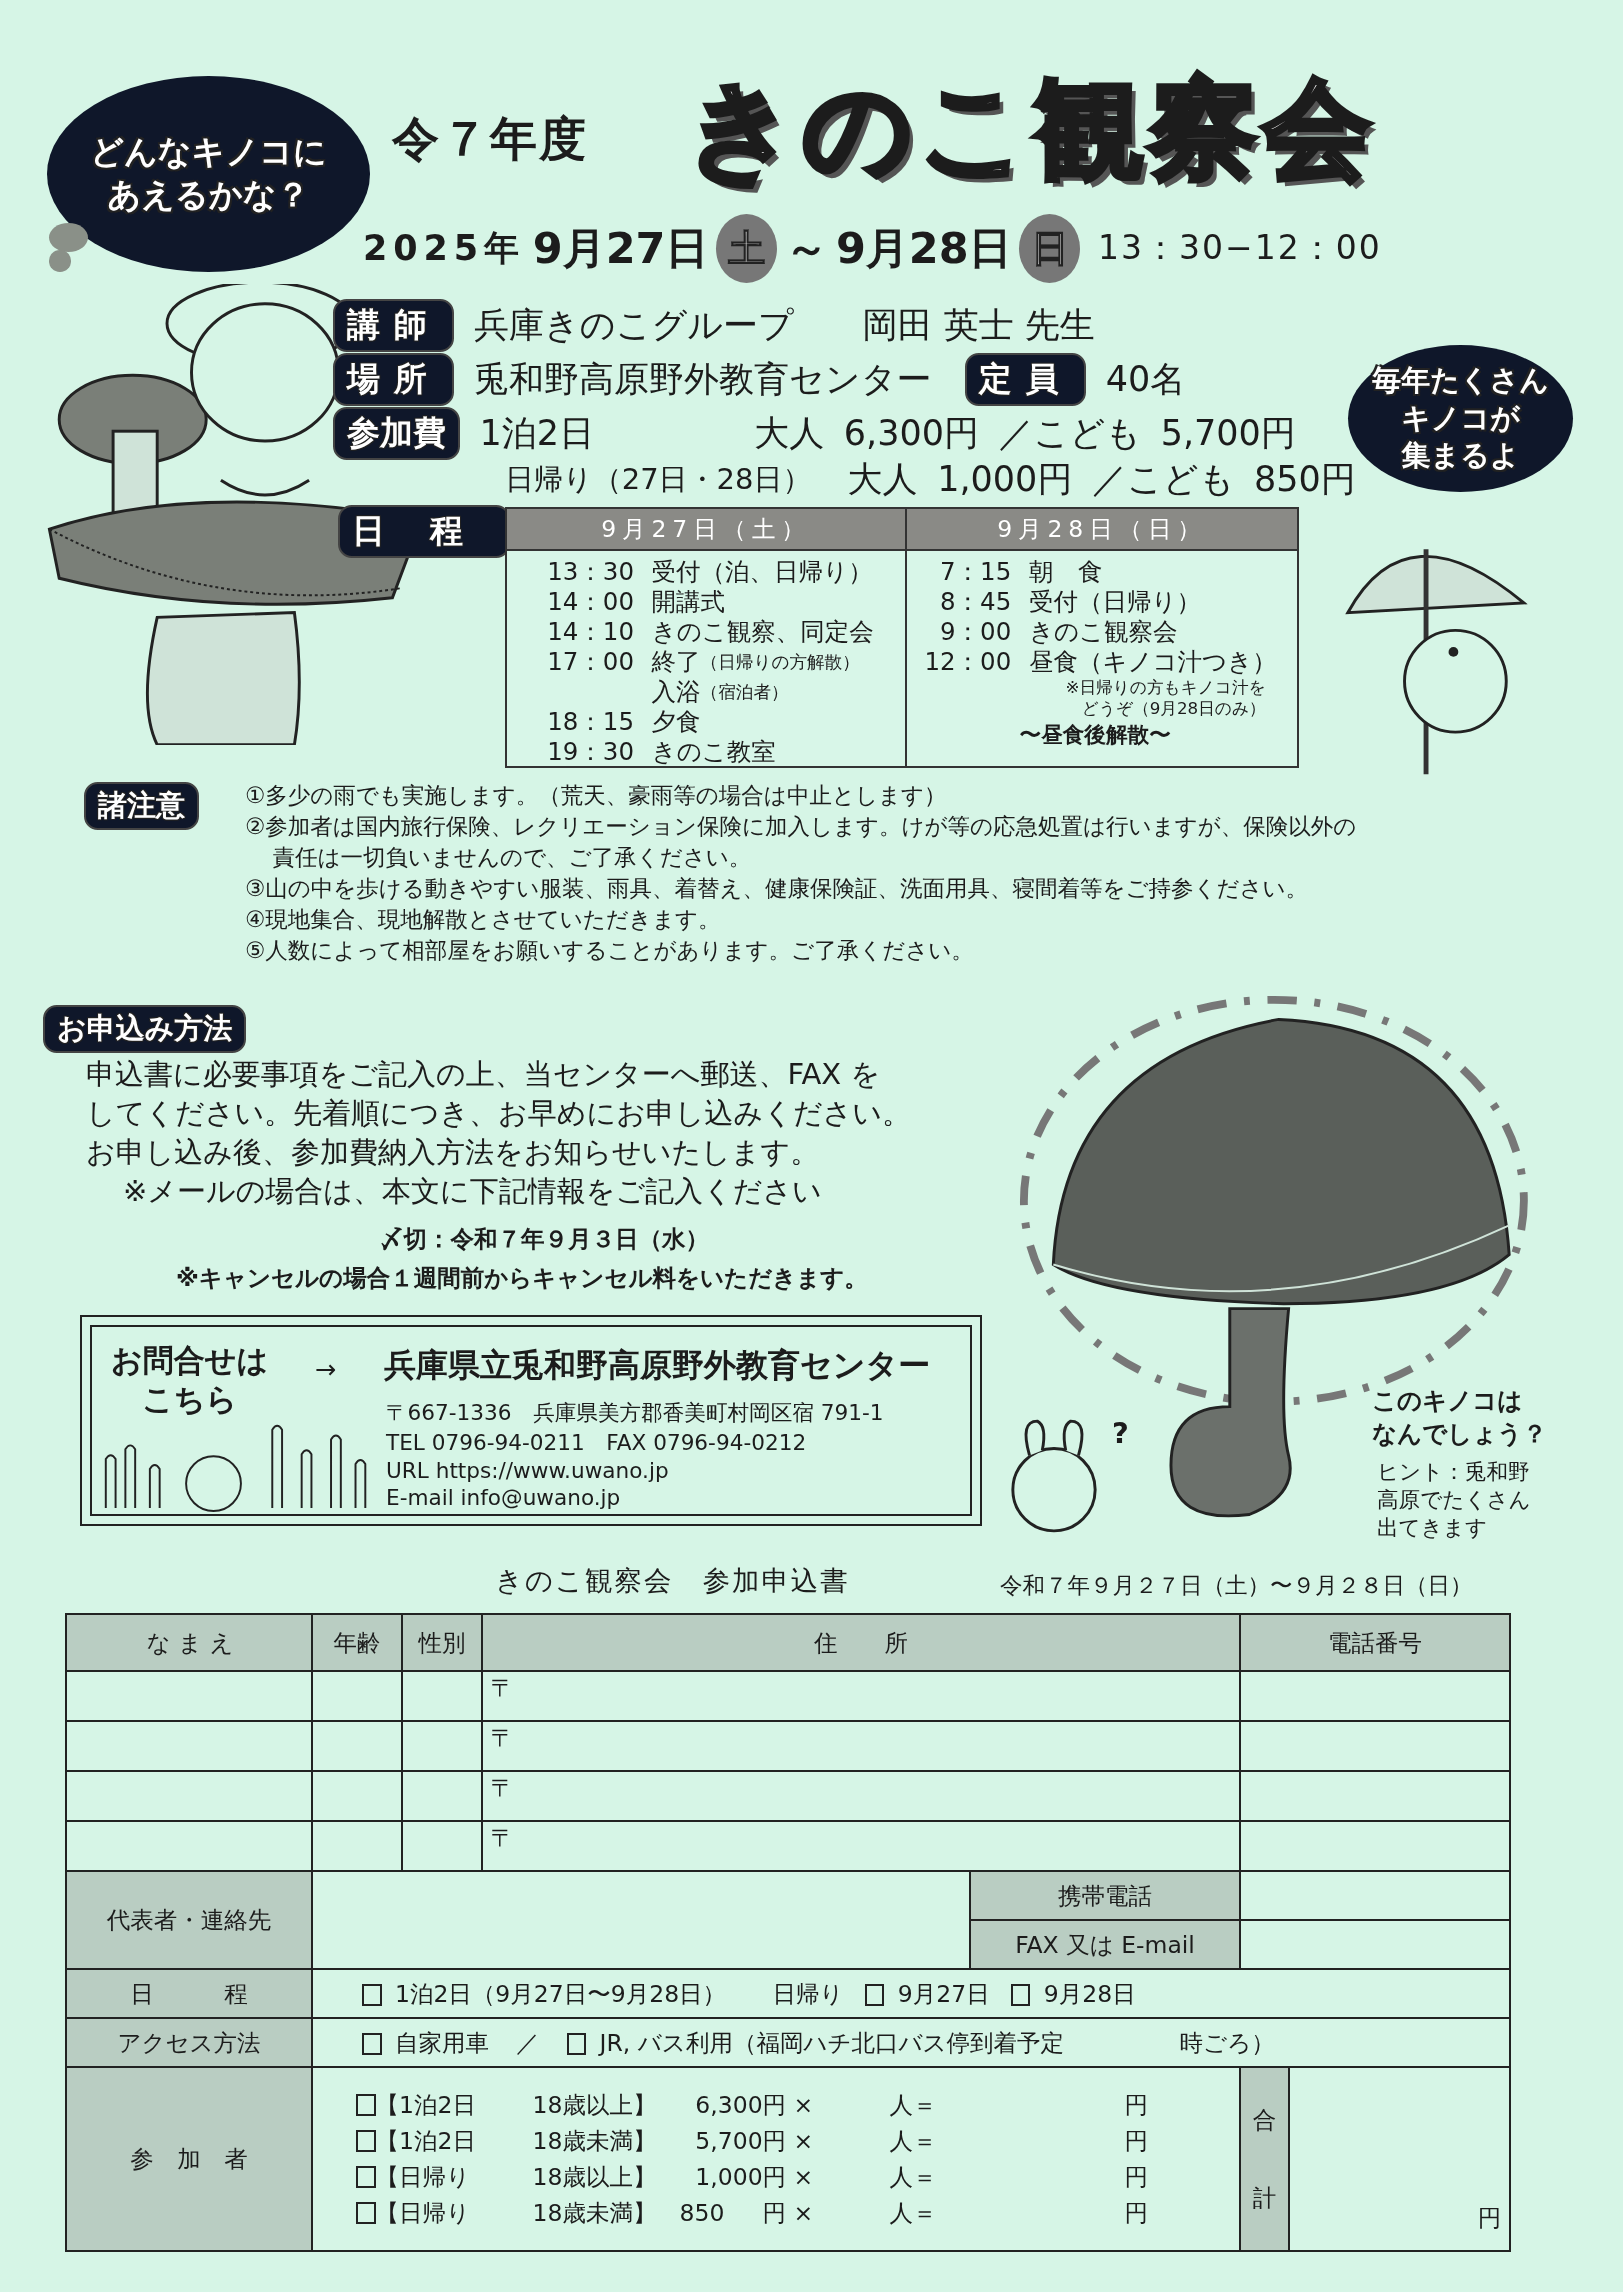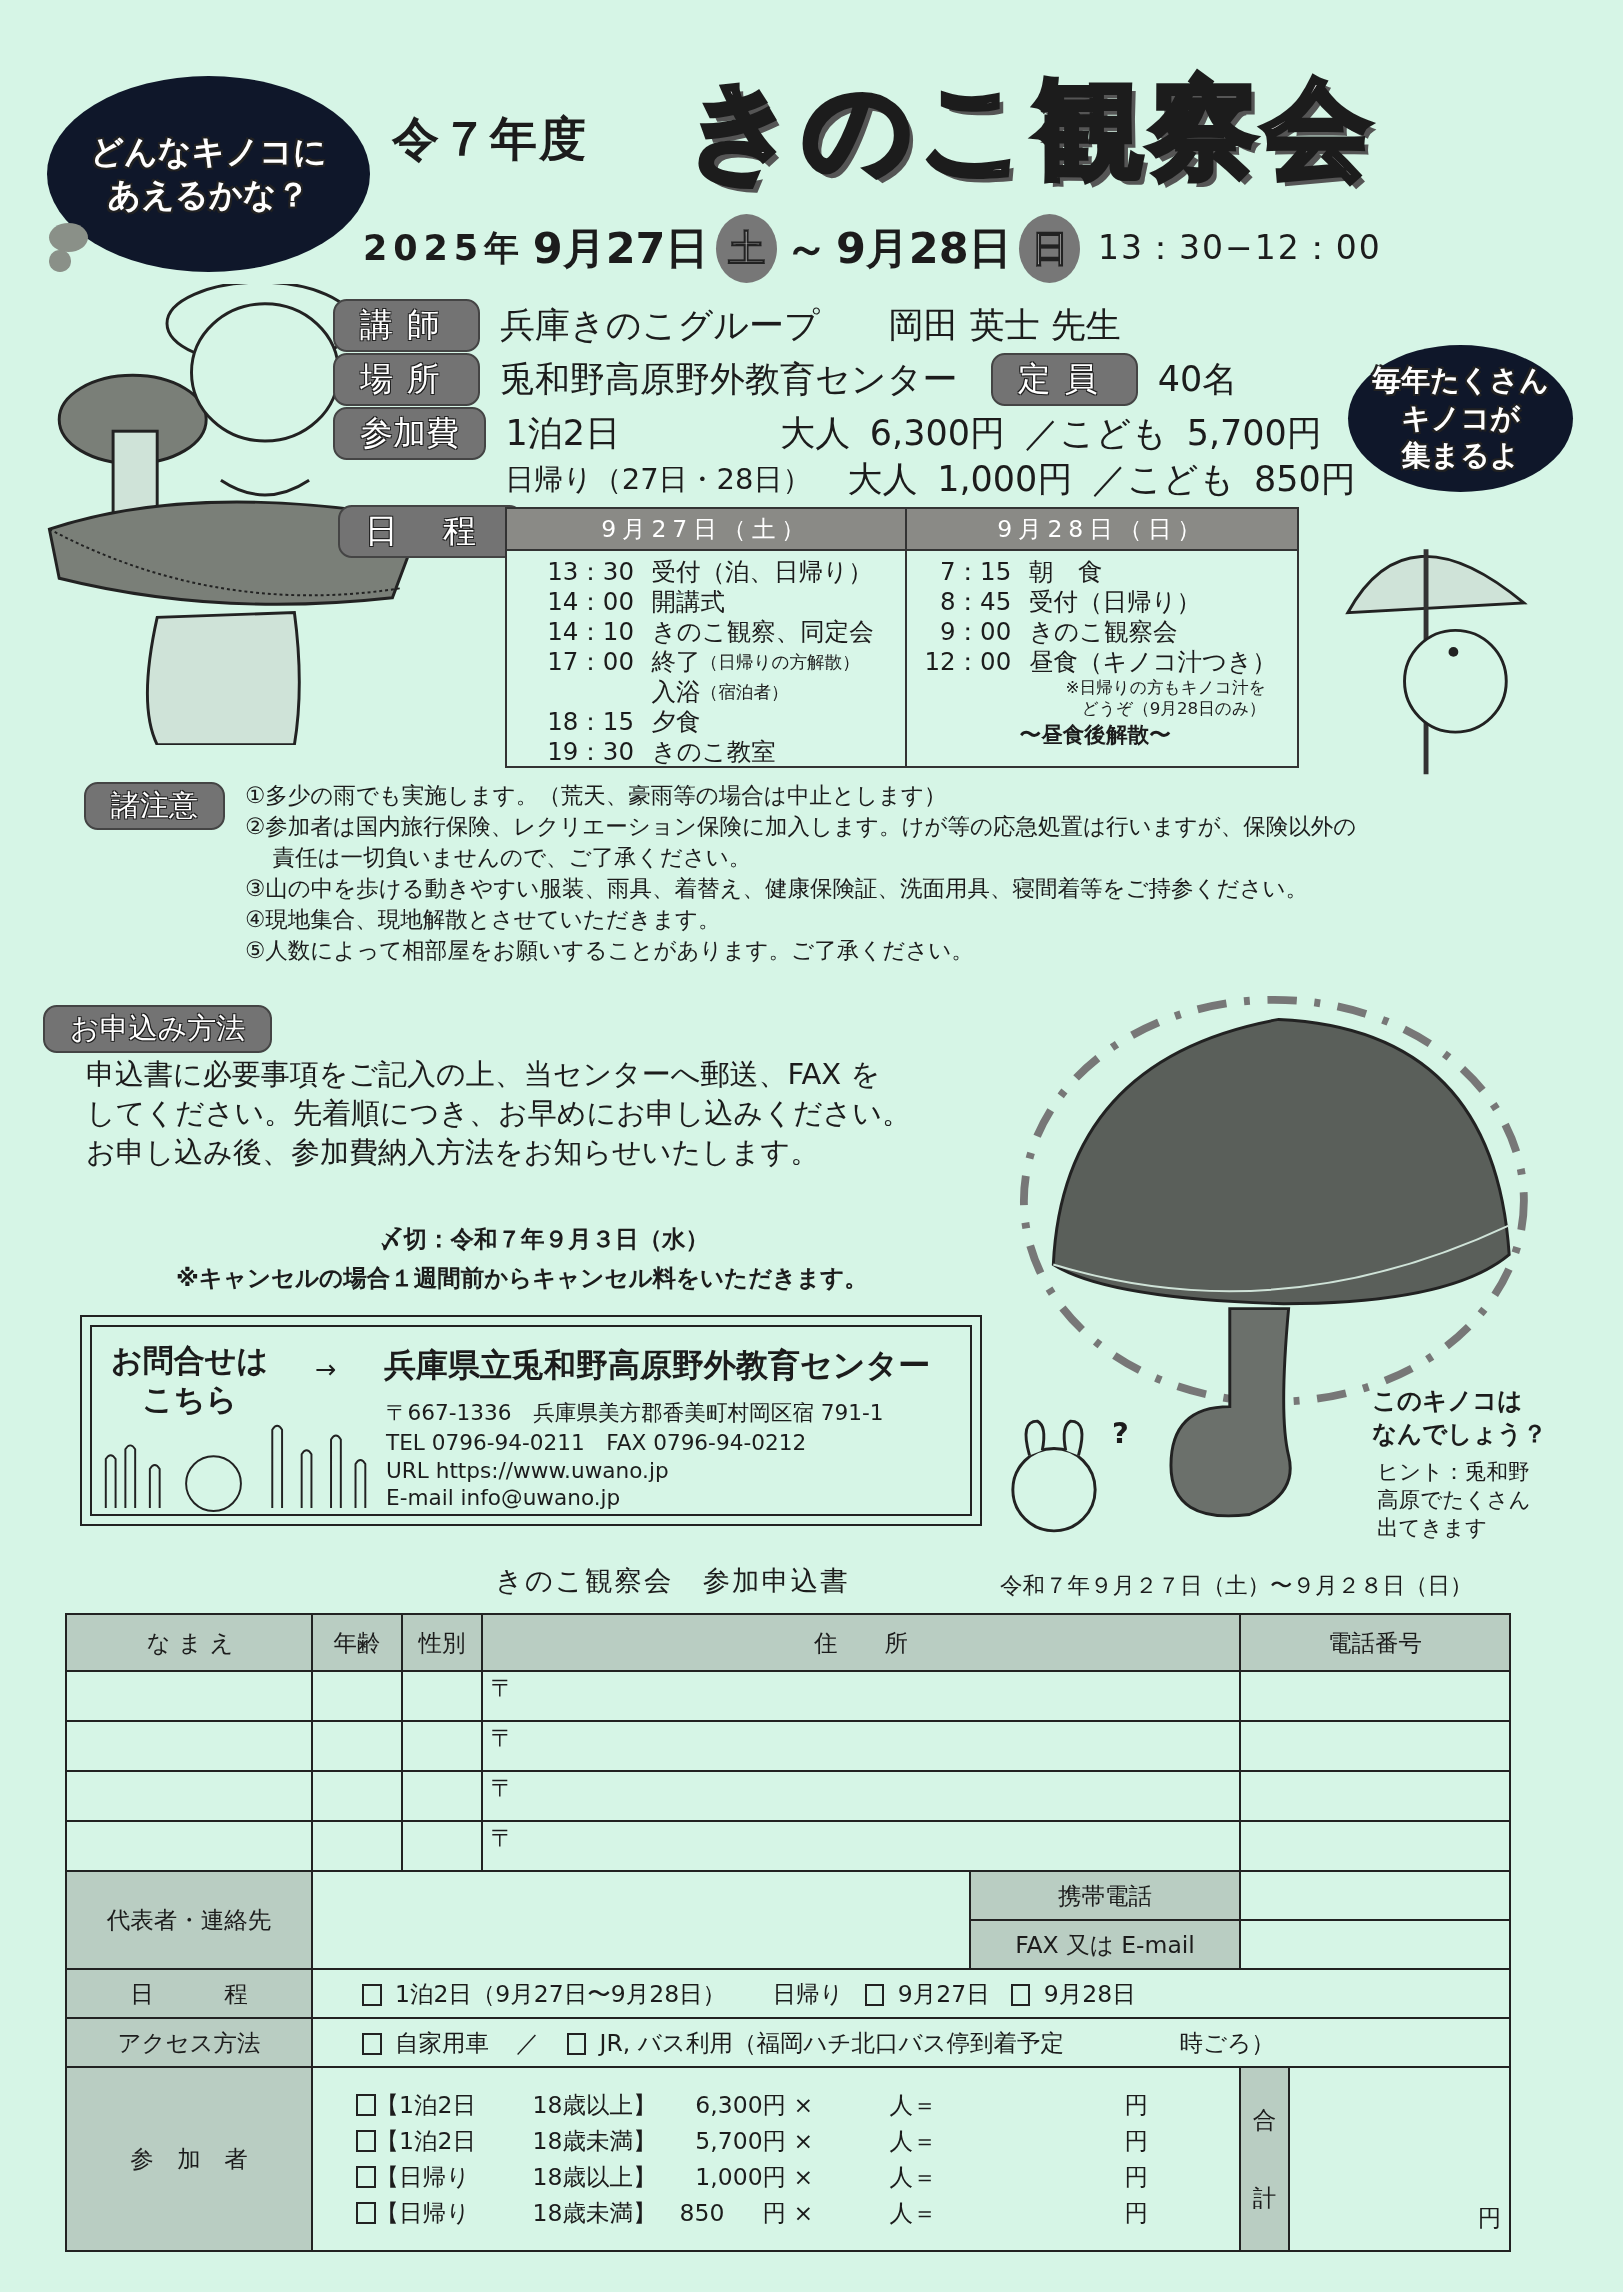--- a/index.html
+++ b/index.html
@@ -38,22 +38,22 @@
   .date-line .small-year { font-size: 35px; letter-spacing: 5.9px; }
   .day-badge {
     display: inline-flex; width: 61px; height: 69px; border-radius: 50%;
     background: #777; color: #fff; align-items: center; justify-content: center;
     font-size: 37px; -webkit-text-stroke: 1px #222;
   }
   .date-time { font-size: 33px; font-weight: normal; margin-left: 9.8px; letter-spacing: 2px; }
 
   
   .pill {
-    background: #737373; color: #fff; border-radius: 13.7px; font-weight: normal;
-    font-size: 33px; padding: 2px 25px; letter-spacing: 13.7px;
+    background: #0f172a; color: #fff; border-radius: 13.7px; font-weight: bold;
+    font-size: 33px; padding: 2px 12px; letter-spacing: 13.7px;
     border: 2px solid #444;
     text-shadow: -1px -1px 0 #222, 1px -1px 0 #222, -1px 1px 0 #222, 1px 1px 0 #222;
   }
   .info-row { display: flex; align-items: center; gap: 19.6px; font-size: 35px; }
 
   
   .sched-box {
     border: 2.9px solid #333; background: #d8f6e8;
   }
   .sched-head {
@@ -242,20 +242,21 @@
   <div>③山の中を歩ける動きやすい服装、雨具、着替え、健康保険証、洗面用具、寝間着等をご持参ください。</div>
   <div>④現地集合、現地解散とさせていただきます。</div>
   <div>⑤人数によって相部屋をお願いすることがあります。ご了承ください。</div>
 </div>
 
 <div class="abs pill" style="left:43px;top:1005px;letter-spacing:0;font-size:29px;">お申込み方法</div>
 <div class="abs apply-body">
   <div>申込書に必要事項をご記入の上、当センターへ郵送、FAX を</div>
   <div>してください。先着順につき、お早めにお申し込みください。</div>
   <div>お申し込み後、参加費納入方法をお知らせいたします。</div>
+  <div style="padding-left:37px;">※メールの場合は、本文に下記情報をご記入ください</div>
 </div>
 <div class="abs" style="left:380px;top:1223px;font-size:23.5px;font-weight:bold;">〆切：令和７年９月３日（水）</div>
 <div class="abs" style="left:176px;top:1262px;font-size:23.5px;font-weight:bold;">※キャンセルの場合１週間前からキャンセル料をいただきます。</div>
 
 <svg class="abs" style="left:1019px;top:990px;" width="549" height="549" viewBox="0 0 560 560">
   <ellipse cx="260" cy="215" rx="255" ry="205" fill="none" stroke="#777" stroke-width="8" stroke-dasharray="30 18 6 18"></ellipse>
   <path d="M35 280 q10 -210 230 -250 q220 10 235 240 q-60 50 -230 50 q-180 -5 -235 -40 z" fill="#5a5f5a" stroke="#222" stroke-width="3"></path>
   <path d="M35 280 q230 70 465 -40" fill="none" stroke="#cfe3d8" stroke-width="2"></path>
   <path d="M215 325 l60 0 q-10 110 0 150 q10 40 -40 60 q-80 10 -80 -50 q0 -60 60 -60 z" fill="#6b706b" stroke="#222" stroke-width="3"></path>
 </svg>

